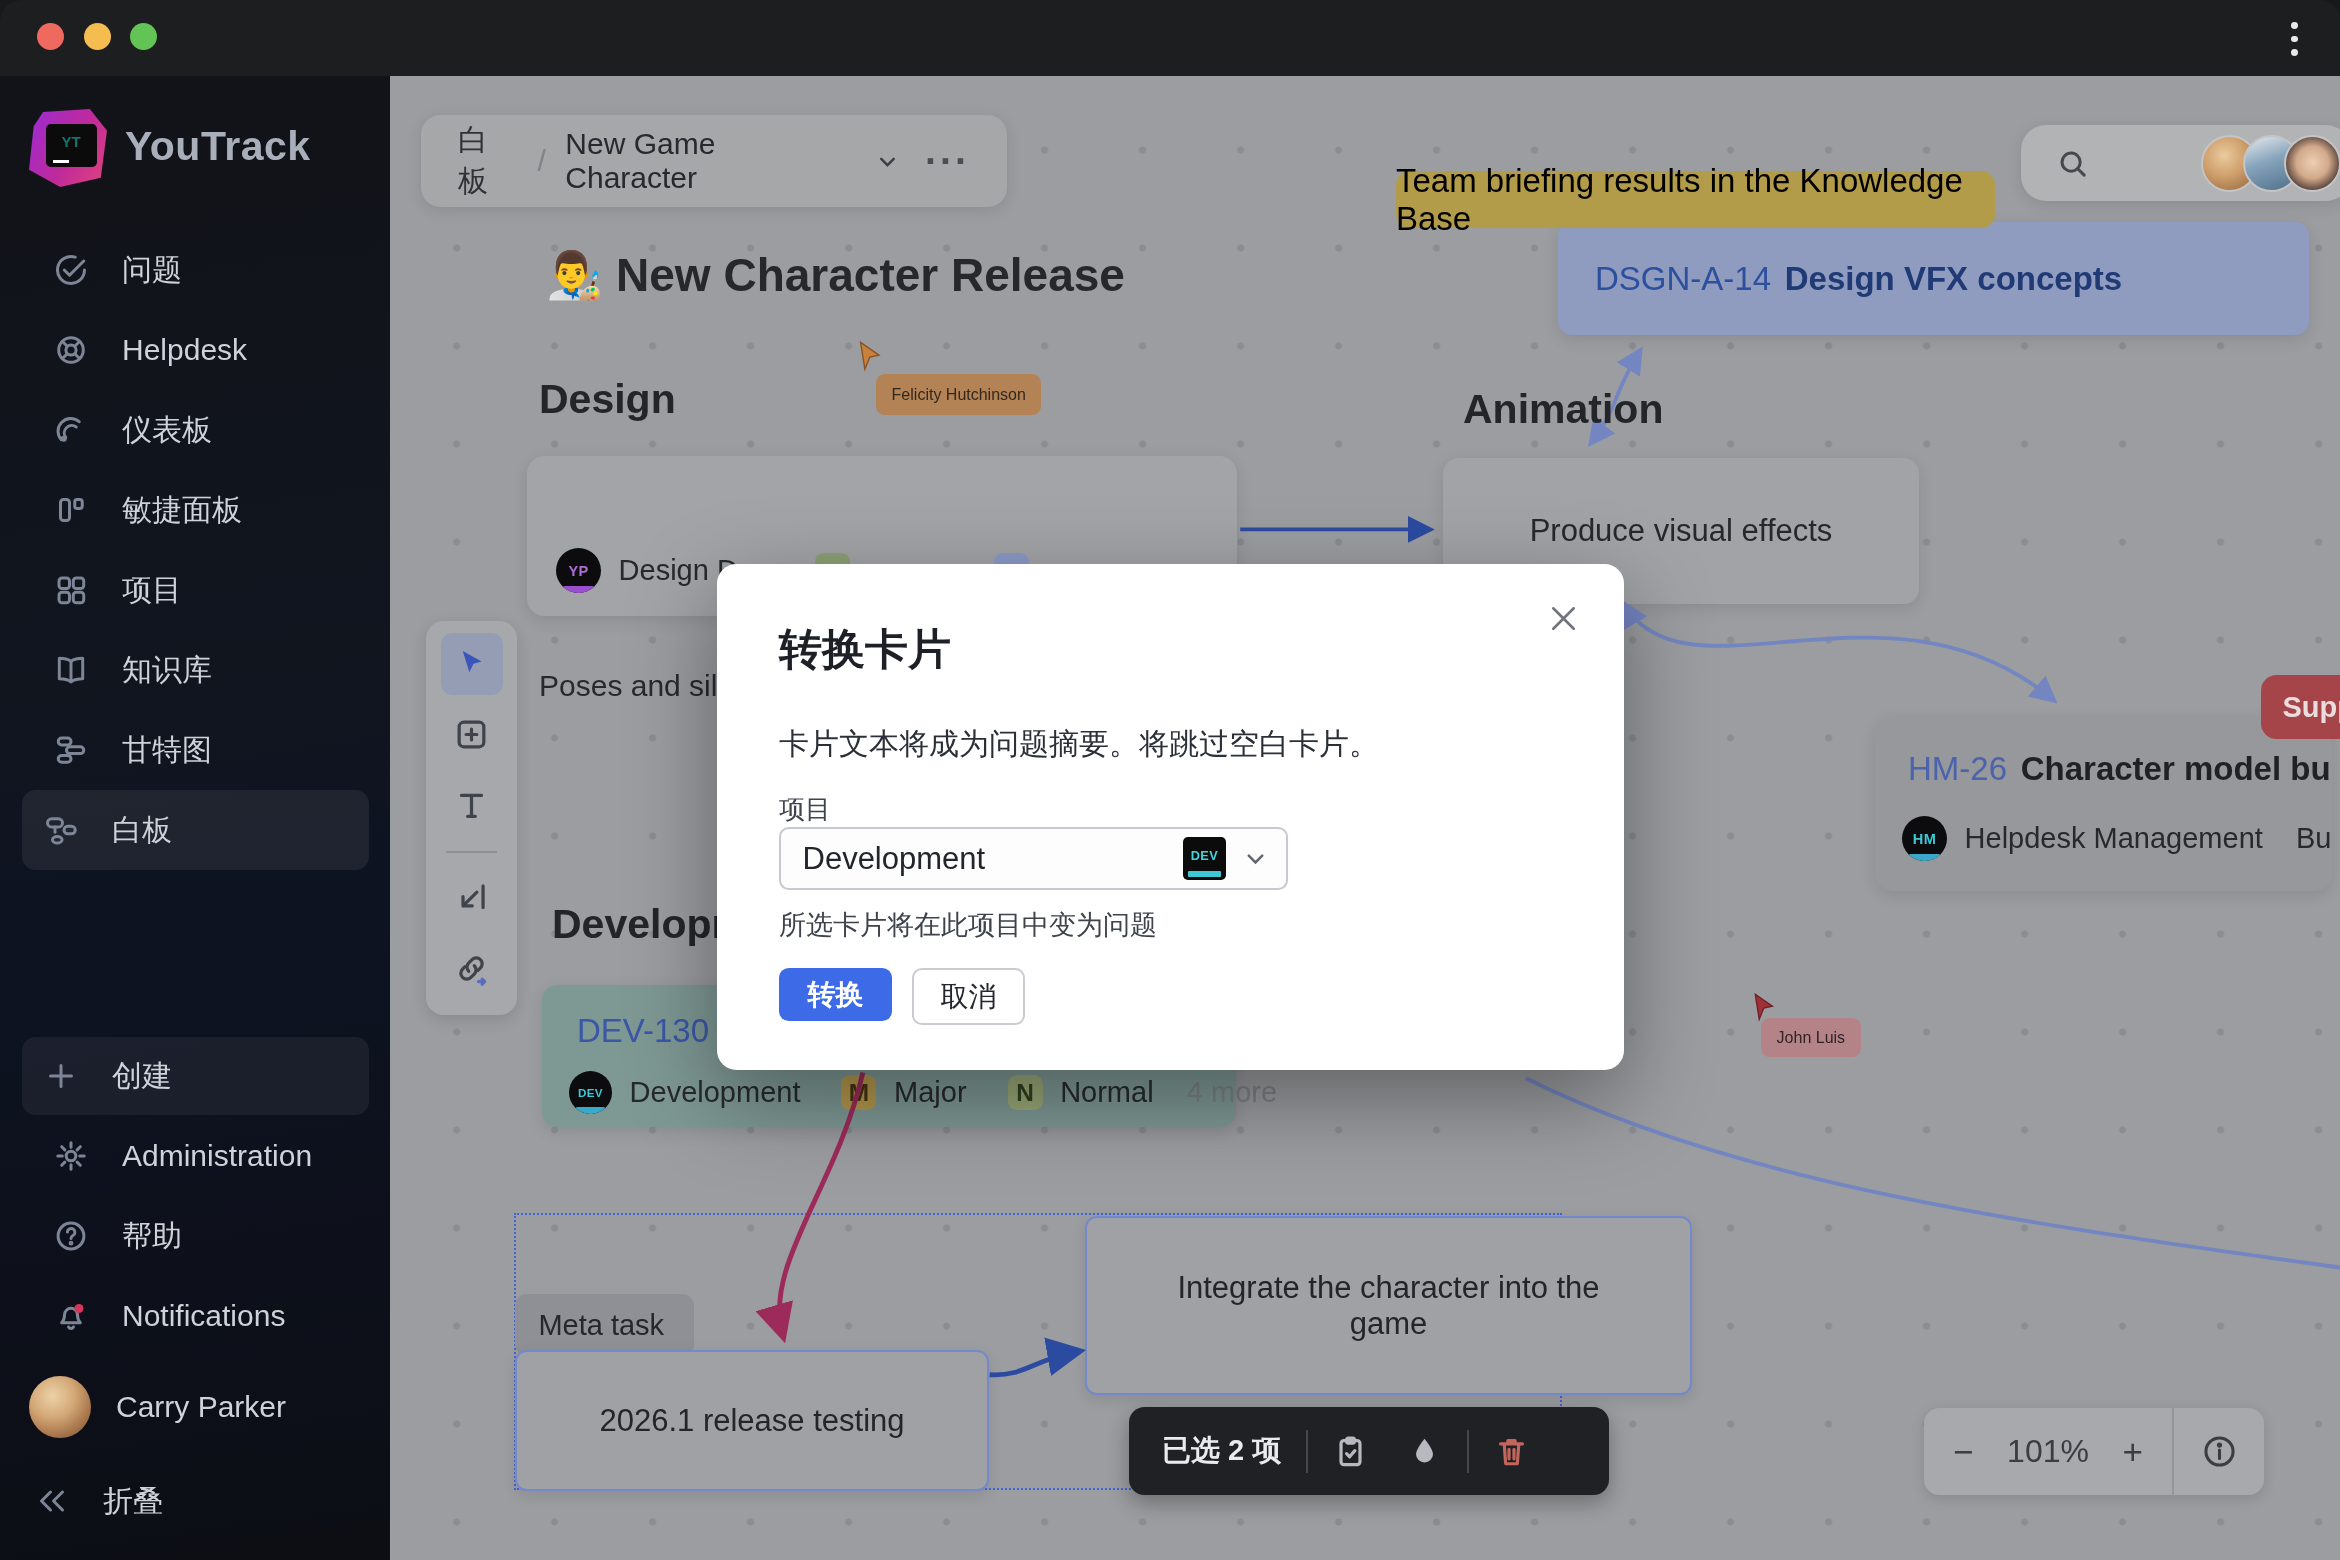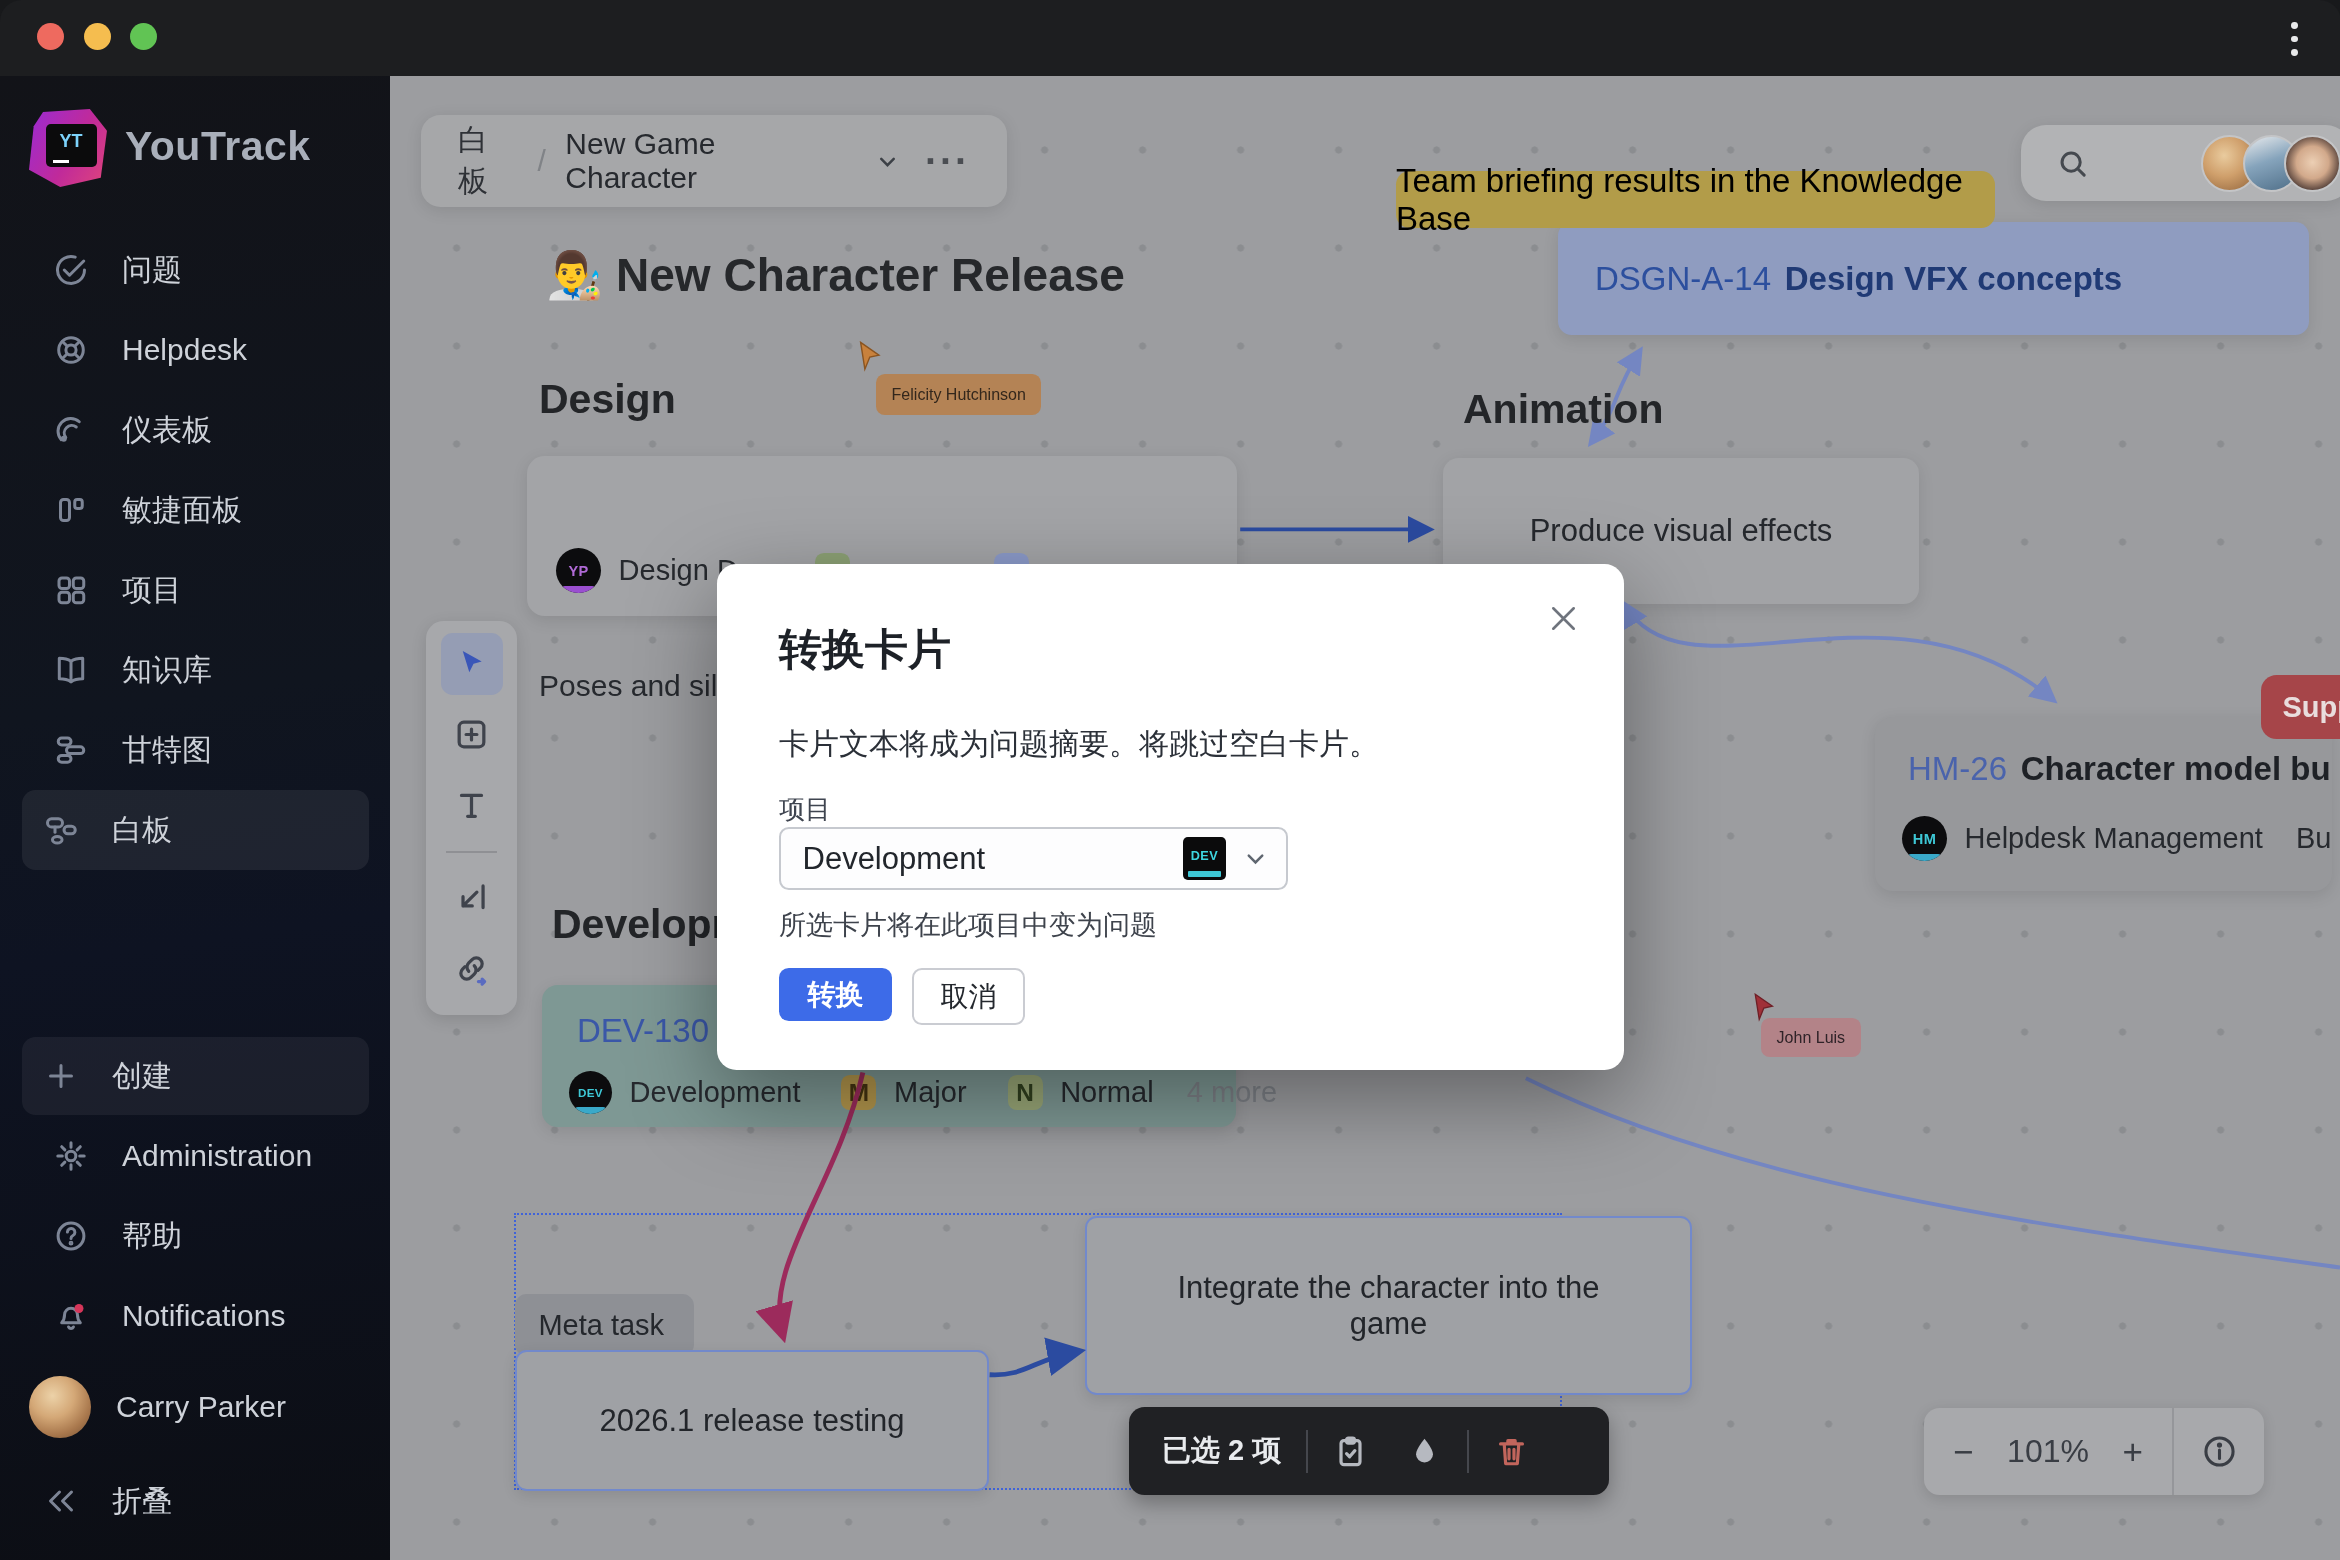--- a/index.html
+++ b/index.html
@@ -15,35 +15,35 @@
          align-items:center;justify-content:center;gap:6.8px;cursor:pointer}
   .kebab i{width:6.8px;height:6.8px;border-radius:50%;background:#e8e9ea}
 
   
   .sidebar{position:absolute;left:0;top:76px;width:390px;bottom:0;
            background:linear-gradient(172deg,#121318 0%,#10151f 42%,#0e1322 58%,#0c0e14 100%)}
   .logo{position:absolute;left:29px;top:33px;width:78px;height:78px}
   .logo .hex{position:absolute;inset:0;background:linear-gradient(120deg,#9a2bd4 0%,#c02a9a 55%,#e0457b 100%);
              clip-path:polygon(18% 4%,78% 0%,100% 28%,92% 88%,40% 100%,0% 78%,6% 22%);}
   .logo .yt{position:absolute;left:16.6px;top:14.6px;width:51px;height:43px;background:#0b0b0c;border-radius:4.9px;
-            color:#7dd3fc;font-weight:700;font-size:18px;text-align:center;line-height:35px}
+            color:#0f766e;font-weight:700;font-size:15px;text-align:center;line-height:35px}
   .logo .yt i{position:absolute;left:7.8px;bottom:3.9px;width:15.6px;height:2.9px;background:#fff}
   .brand{position:absolute;left:125px;top:47px;font-size:41px;font-weight:700;color:#a9afba;letter-spacing:0.5px}
   .nav{position:absolute;left:0;right:0;top:154px}
   .ni{height:80px;display:flex;align-items:center;padding-left:53px;gap:33px;color:#ced2d9;font-size:30px;cursor:pointer}
   .ni.sel{margin:0 21.5px;padding-left:21.5px;background:rgba(255,255,255,.07);border-radius:13.7px}
   .icn{width:36px;height:36px;stroke:#7d8596;fill:none;stroke-width:2;stroke-linecap:round;stroke-linejoin:round;flex:0 0 auto}
   .create{position:absolute;left:21.5px;right:21.5px;top:961px;height:78px;background:rgba(255,255,255,.06);
           border-radius:13.7px;display:flex;align-items:center;padding-left:21.5px;gap:33px;color:#ced2d9;font-size:30px;cursor:pointer}
   .navbottom{position:absolute;left:0;right:0;top:1040px}
   .userrow{position:absolute;left:0;right:0;top:1289px;height:84px;display:flex;align-items:center;padding-left:29px;gap:25px;
            color:#ced2d9;font-size:30px;cursor:pointer}
   .uav{width:62px;height:62px;border-radius:50%;flex:0 0 auto;
        background:radial-gradient(circle at 38% 32%,#ecd2a8 0%,#d4a877 38%,#a9784d 68%,#6e4c30 100%)}
-  .collapse{position:absolute;left:0;right:0;top:1385px;height:80px;display:flex;align-items:center;padding-left:43px;gap:33px;
+  .collapse{position:absolute;left:0;right:0;top:1385px;height:80px;display:flex;align-items:center;padding-left:34px;gap:33px;
             color:#ced2d9;font-size:30px;cursor:pointer}
   .belldot{fill:#d6365a;stroke:none}
 
   
   .canvas{position:absolute;left:390px;top:76px;right:0;bottom:0;background-color:#9c9da0;
           background-image:radial-gradient(circle,#8b8d90 3.3px,transparent 3.9px);background-size:98px 98px;
           background-position:17.6px 25px;overflow:hidden}
   .panel{background:#a6a7a9;border-radius:19.5px;box-shadow:0 3.9px 15.6px rgba(0,0,0,.10)}
   .crumb{left:31px;top:39px;width:512px;height:92px;display:flex;align-items:center;padding:0 37px;gap:19.5px;font-size:30px;z-index:30}
   .searchpanel{left:1631px;top:49px;width:285px;height:76px;background:#b2b3b5;border-radius:25px;display:flex;

